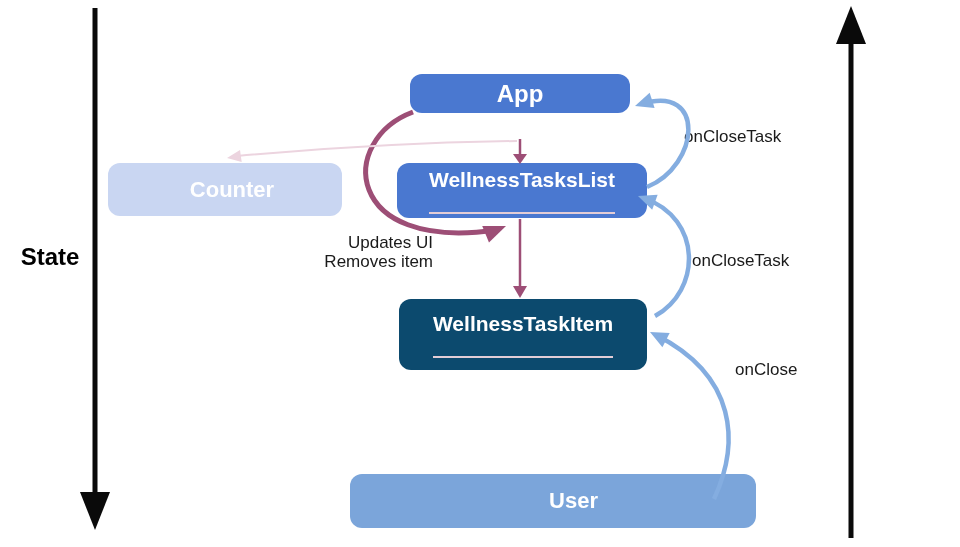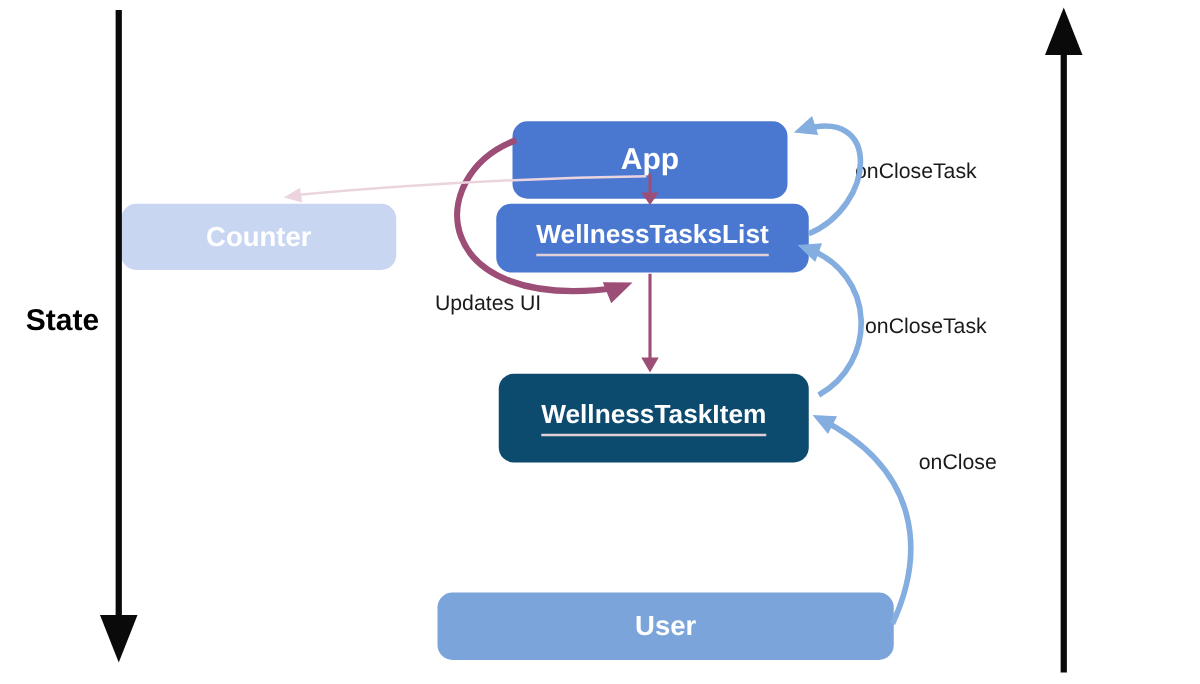--- a/index.html
+++ b/index.html
@@ -4,26 +4,26 @@
 <style>
   html,body{margin:0;padding:0;background:#ffffff;}
   #stage{
     position:relative;width:960px;height:547px;background:#ffffff;overflow:hidden;
     font-family:"Liberation Sans", sans-serif;
   }
   .node{
     position:absolute;display:flex;align-items:center;justify-content:center;
     border-radius:12px;color:#ffffff;font-weight:bold;text-align:center;
   }
-  .node-app           {left:410px;top:97px; width:220px;height:62px;background:#4a78d0;font-size:24px;}
-  .node-counter       {left:97px;top:163px;width:220px;height:53px;background:#c9d6f2;font-size:22px;}
+  .node-app           {left:410px;top:74px; width:220px;height:39px;background:#4a78d0;font-size:24px;}
+  .node-counter       {left:108px;top:163px;width:220px;height:53px;background:#c9d6f2;font-size:22px;padding-left:14px;}
   .node-wtl           {left:397px;top:163px;width:250px;height:55px;background:#4a78d0;font-size:21px;}
   .node-wti           {left:399px;top:299px;width:248px;height:71px;background:#0c4a6e;font-size:21px;}
-  .node-user          {left:350px;top:474px;width:365px;height:54px;background:#7ba5da;font-size:22px;}
-  .underlined{border-bottom:2px solid #e3cdd6;padding-bottom:3px;}
+  .node-user          {left:350px;top:474px;width:365px;height:54px;background:#7ba5da;font-size:22px;padding-left:41px;}
+  .underlined{border-bottom:2px solid #e3cdd6;padding-bottom:20px;}
   .side-label{
     position:absolute;font-weight:bold;font-size:24px;color:#000000;text-align:center;
   }
   .state-label {left:0px;  top:243px;width:100px;}
   .events-label{left:864px;top:243px;width:96px;}
   .edge-label{
     position:absolute;font-size:17px;color:#1a1a1a;white-space:nowrap;
   }
   .lbl-onclosetask-top{left:684px;top:127px;}
   .lbl-onclosetask-mid{left:692px;top:251px;}
@@ -55,20 +55,21 @@
     <span>User</span>
   </div>
 
   <div class="side-label state-label">State</div>
 
   <div class="edge-label lbl-onclosetask-top">onCloseTask</div>
   <div class="edge-label lbl-onclosetask-mid">onCloseTask</div>
   <div class="edge-label lbl-onclose">onClose</div>
   <div class="lbl-updates">
     <div>Updates UI</div>
+    <div>Removes item</div>
   </div>
 
   <svg id="arrows" width="960" height="547" viewBox="0 0 960 547">
 
     <g>
       <line x1="95" y1="8" x2="95" y2="494" stroke-width="5" stroke="#0a0a0a"></line>
       <polygon points="80,492 110,492 95,530" fill="#0a0a0a"></polygon>
     </g>
 
     <g>

